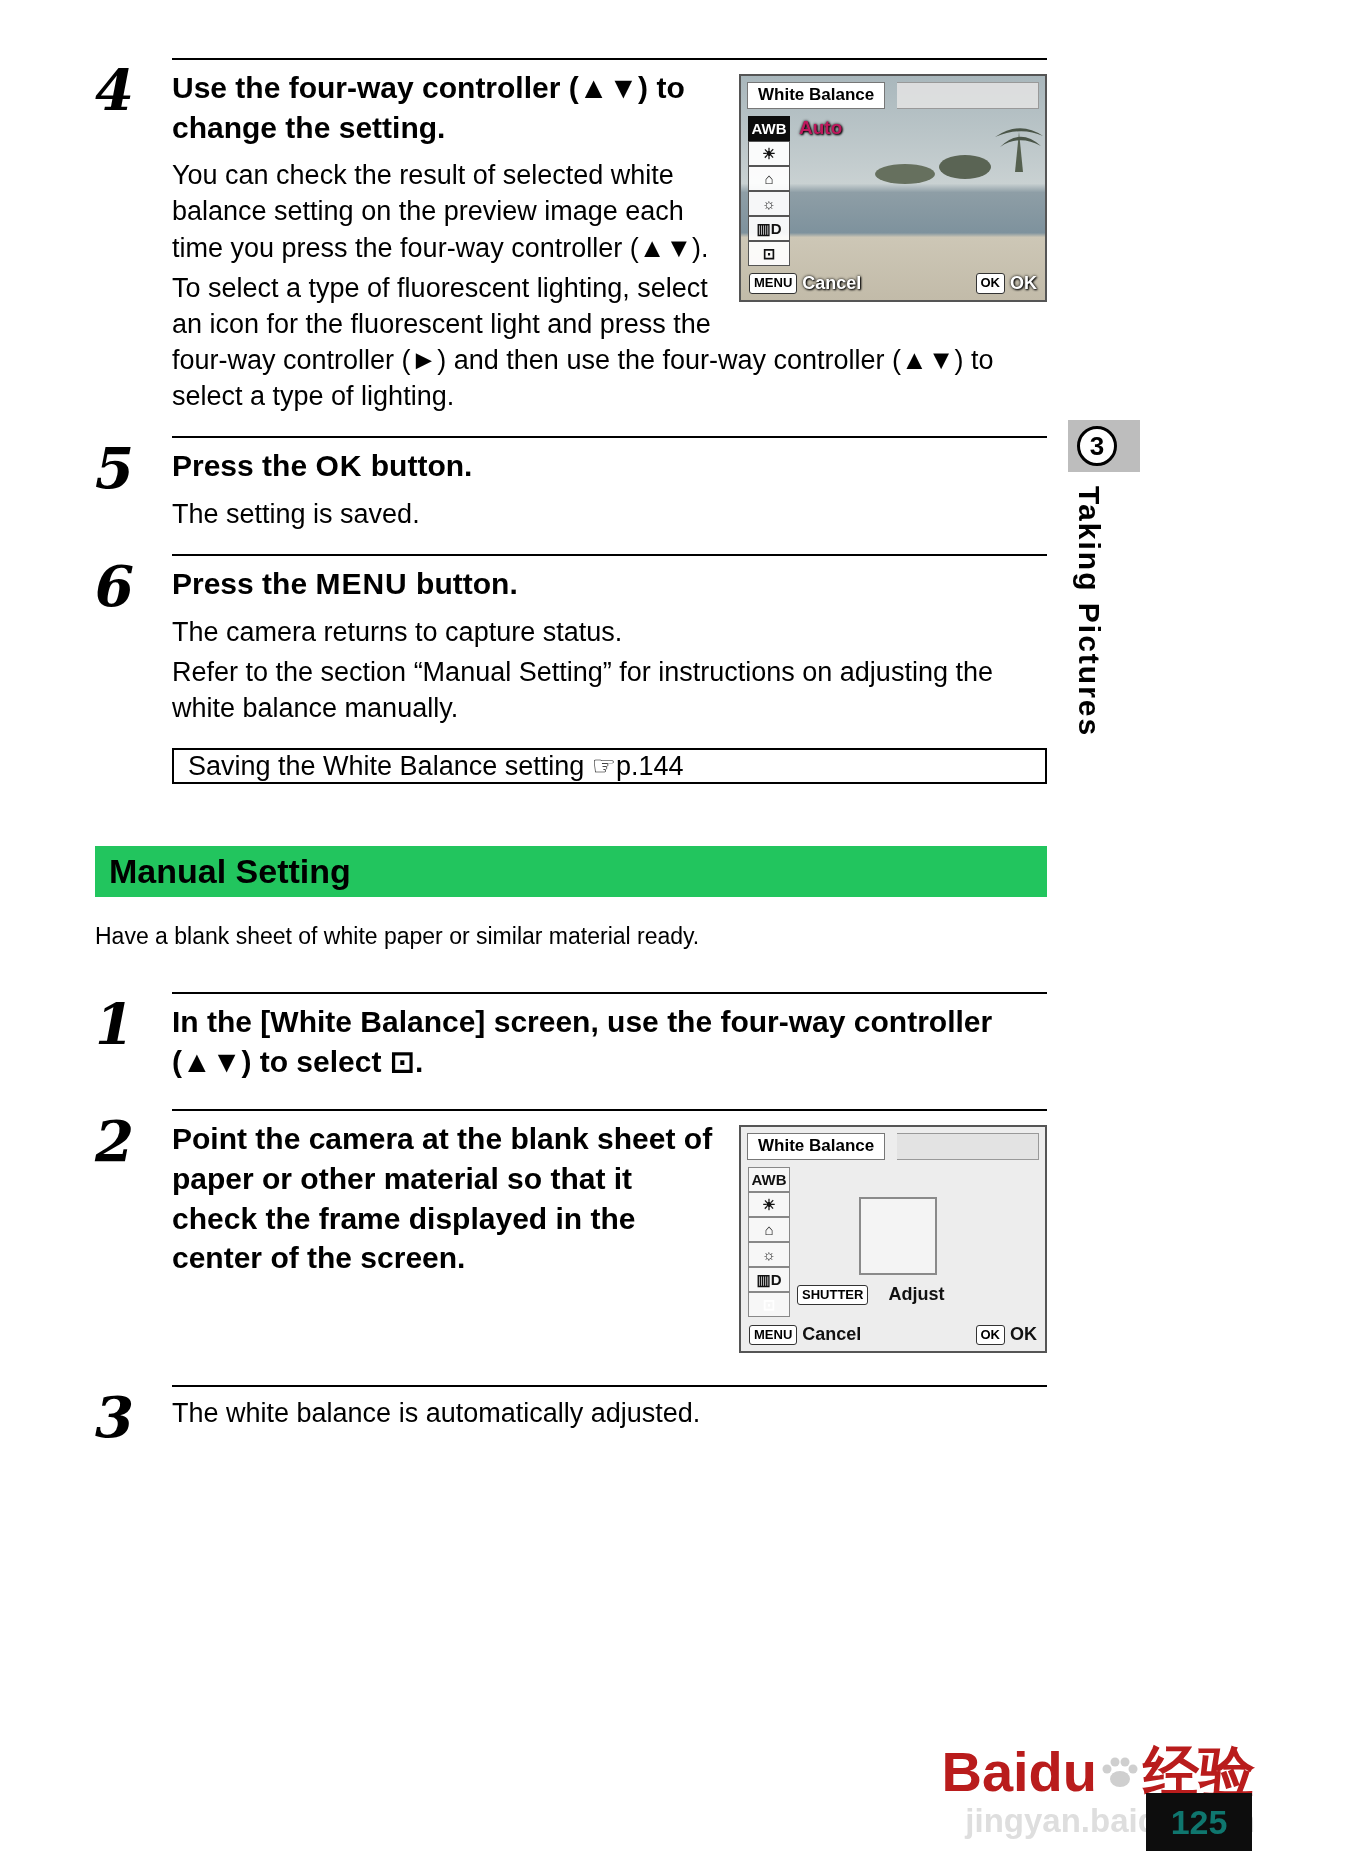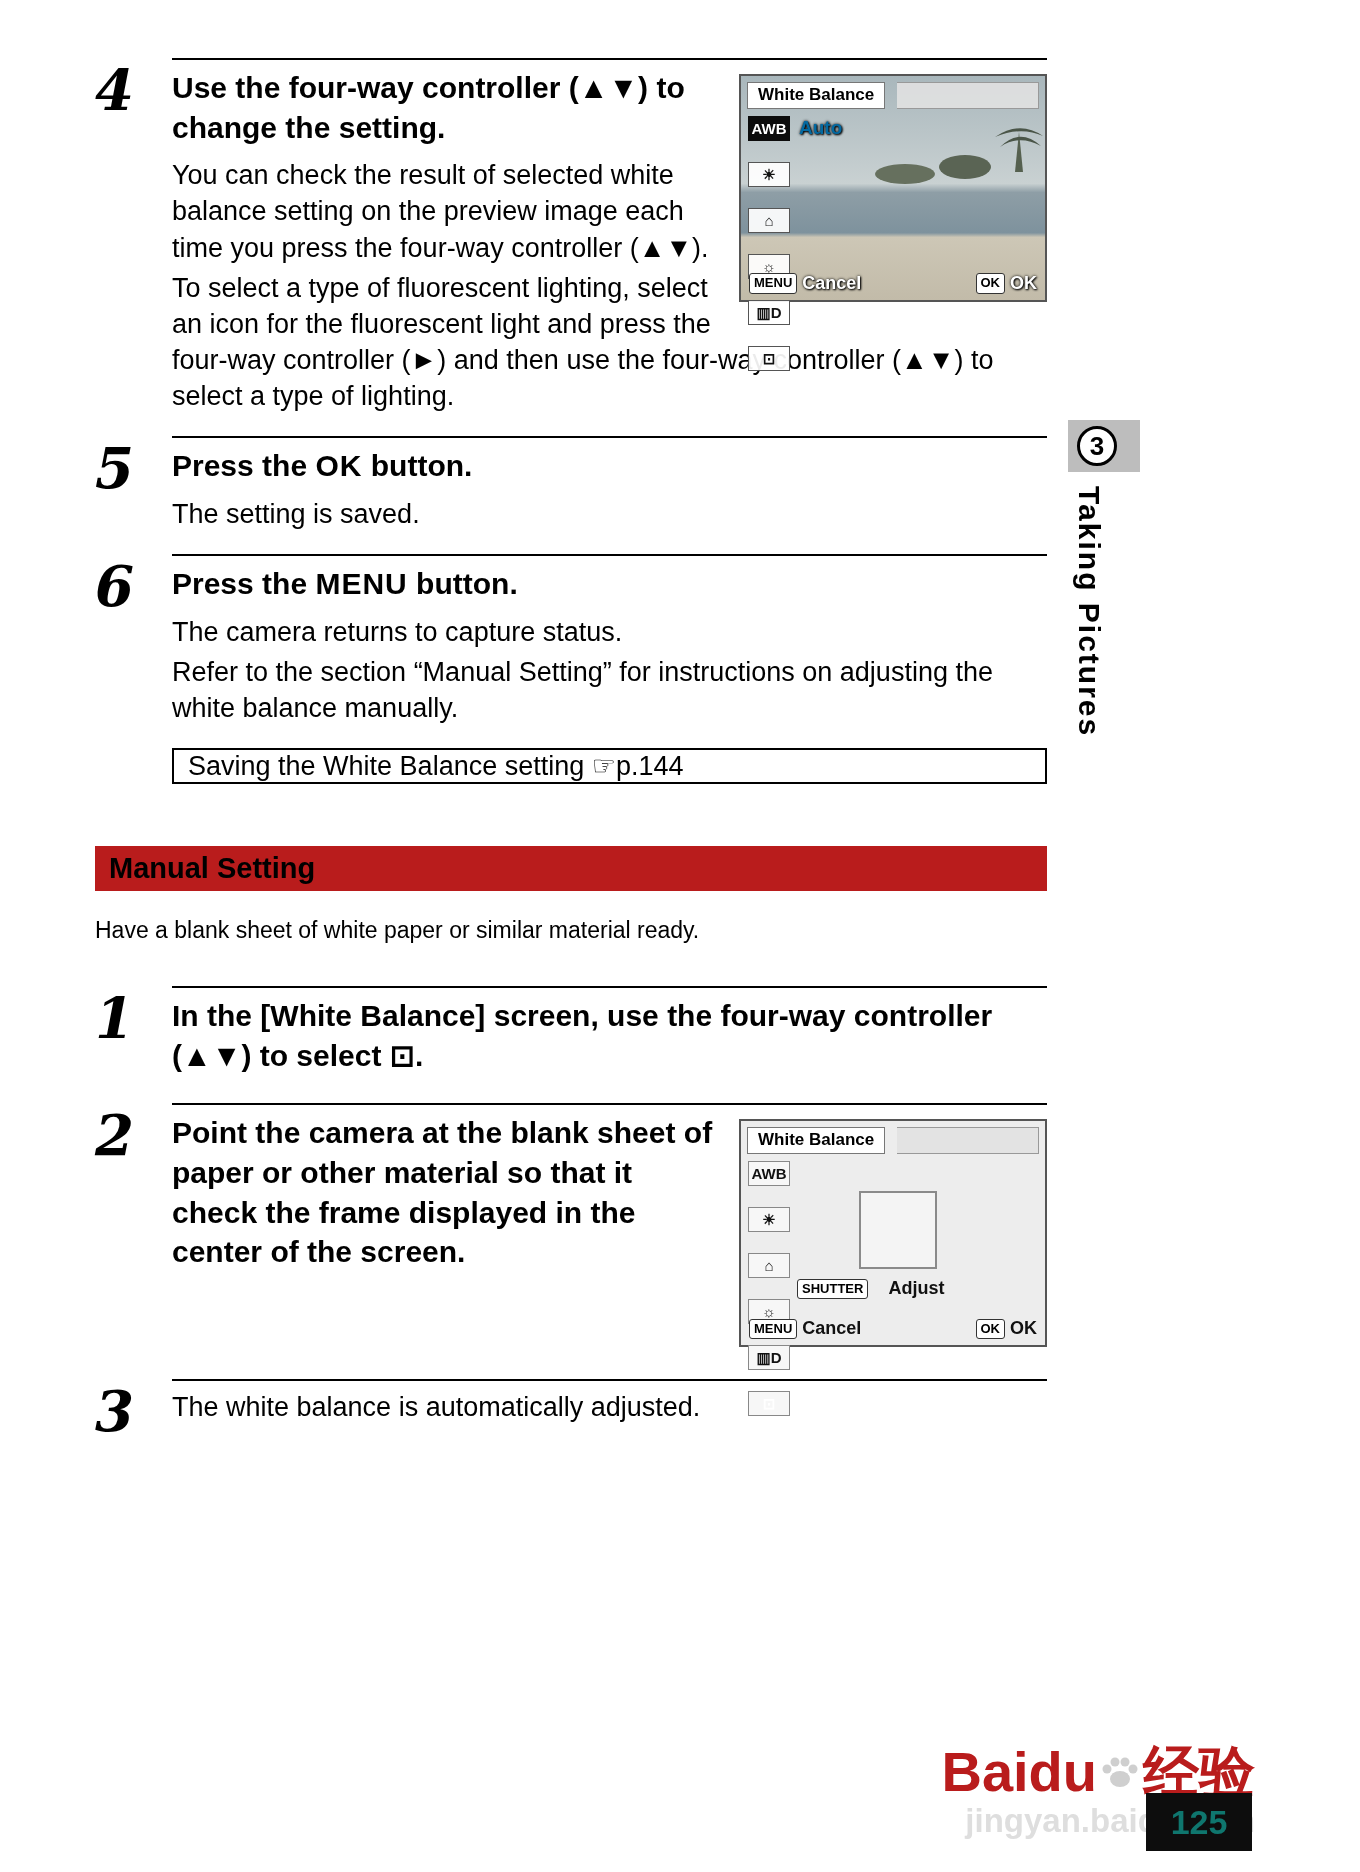--- a/index.html
+++ b/index.html
@@ -28,46 +28,46 @@
     float:right; width:308px; height:228px; margin:6px 0 14px 26px;
     position:relative; border:2px solid #555; background:#dcdcdc;
   }
   .photo { position:absolute; inset:0; overflow:hidden;
     background:linear-gradient(to bottom,#a9b7bc 0%, #c9d1d2 48%, #8e9ea6 52%, #7e929d 70%, #cdc7b6 72%, #c2bba9 100%); }
   .palms { position:absolute; right:0; top:36px; }
   .cam-title { position:absolute; left:6px; top:6px; right:6px; height:27px; display:flex;gap:12px; }
   .cam-title-text { background:#fff; border:1px solid #777; font-size:17px; font-weight:bold;
     padding:0 10px; line-height:24px; white-space:nowrap; }
   .cam-title-rest { flex:1; background:rgba(225,225,225,.9); border:1px solid #999; border-left:none; }
-  .icons { position:absolute; left:7px; top:40px; display:flex; flex-direction:column; gap:21px; }
+  .icons { position:absolute; left:7px; top:40px; display:flex; flex-direction:column; gap:0; }
   .icell { width:42px; height:25px; background:rgba(255,255,255,.92); border:1px solid #555;
     color:#111; font-size:15px; font-weight:bold; display:flex; align-items:center; justify-content:center; }
   .icell.sel { background:#0c0c0c; color:#fff; border-color:#0c0c0c; }
-  .auto-label { position:absolute; left:58px; top:41px; font-size:19px; font-weight:bold; color:#0369a1;
+  .auto-label { position:absolute; left:58px; top:41px; font-size:19px; font-weight:bold; color:#be185d;
     text-shadow:0 0 3px #000, 1px 1px 2px #000; }
   .cam-bottom { position:absolute; left:8px; right:8px; bottom:6px; display:flex; align-items:center;
     gap:5px; font-size:18px; font-weight:bold; }
   .cam1 .cam-bottom { color:#fff; text-shadow:0 0 3px #000, 1px 1px 2px #000; }
   .keycap { background:#fff; color:#000; border:1px solid #333; border-radius:3px;
     font-size:13px; font-weight:bold; padding:1px 4px; line-height:1.25; text-shadow:none; }
   .flex-sp { flex:1; }
   .cam2 { background:#ededed; }
   .cam2 .icell { background:#f7f7f7; border-color:#888; }
   .cam2 .cam-bottom { color:#111; }
   .wb-frame { position:absolute; left:118px; top:70px; width:78px; height:78px;
     border:2px solid #8a8a8a; background:#f4f4f4; }
   .shutter-row { position:absolute; left:56px; top:157px; display:flex; align-items:center; gap:20px;
     font-size:18px; font-weight:bold; color:#111; }
 
   
   .note-wrap { margin-left:77px; margin-top:18px; }
   .note { border:2px solid #000; padding:0 14px; font-size:27px; }
 
   
-  .secbar { background:#b91c1c; font-size:29px; font-weight:bold; padding:6px 14px; margin:62px 0 26px 0; }
+  .secbar { background:#22c55e; font-size:34px; font-weight:bold; padding:6px 14px; margin:62px 0 26px 0; }
   .intro { font-size:23px; margin-bottom:42px; }
 
   
   .side-tab { position:absolute; left:1068px; top:420px; width:72px; height:52px; background:#bdbdbd; }
   .side-circle { position:absolute; left:9px; top:6px; width:40px; height:40px; border:3px solid #000;
     border-radius:50%; background:#fff; font-size:26px; font-weight:bold;
     display:flex; align-items:center; justify-content:center; }
   .side-title { position:absolute; left:1072px; top:486px; writing-mode:vertical-rl;
     font-size:30px; font-weight:bold; letter-spacing:2px; }
 

